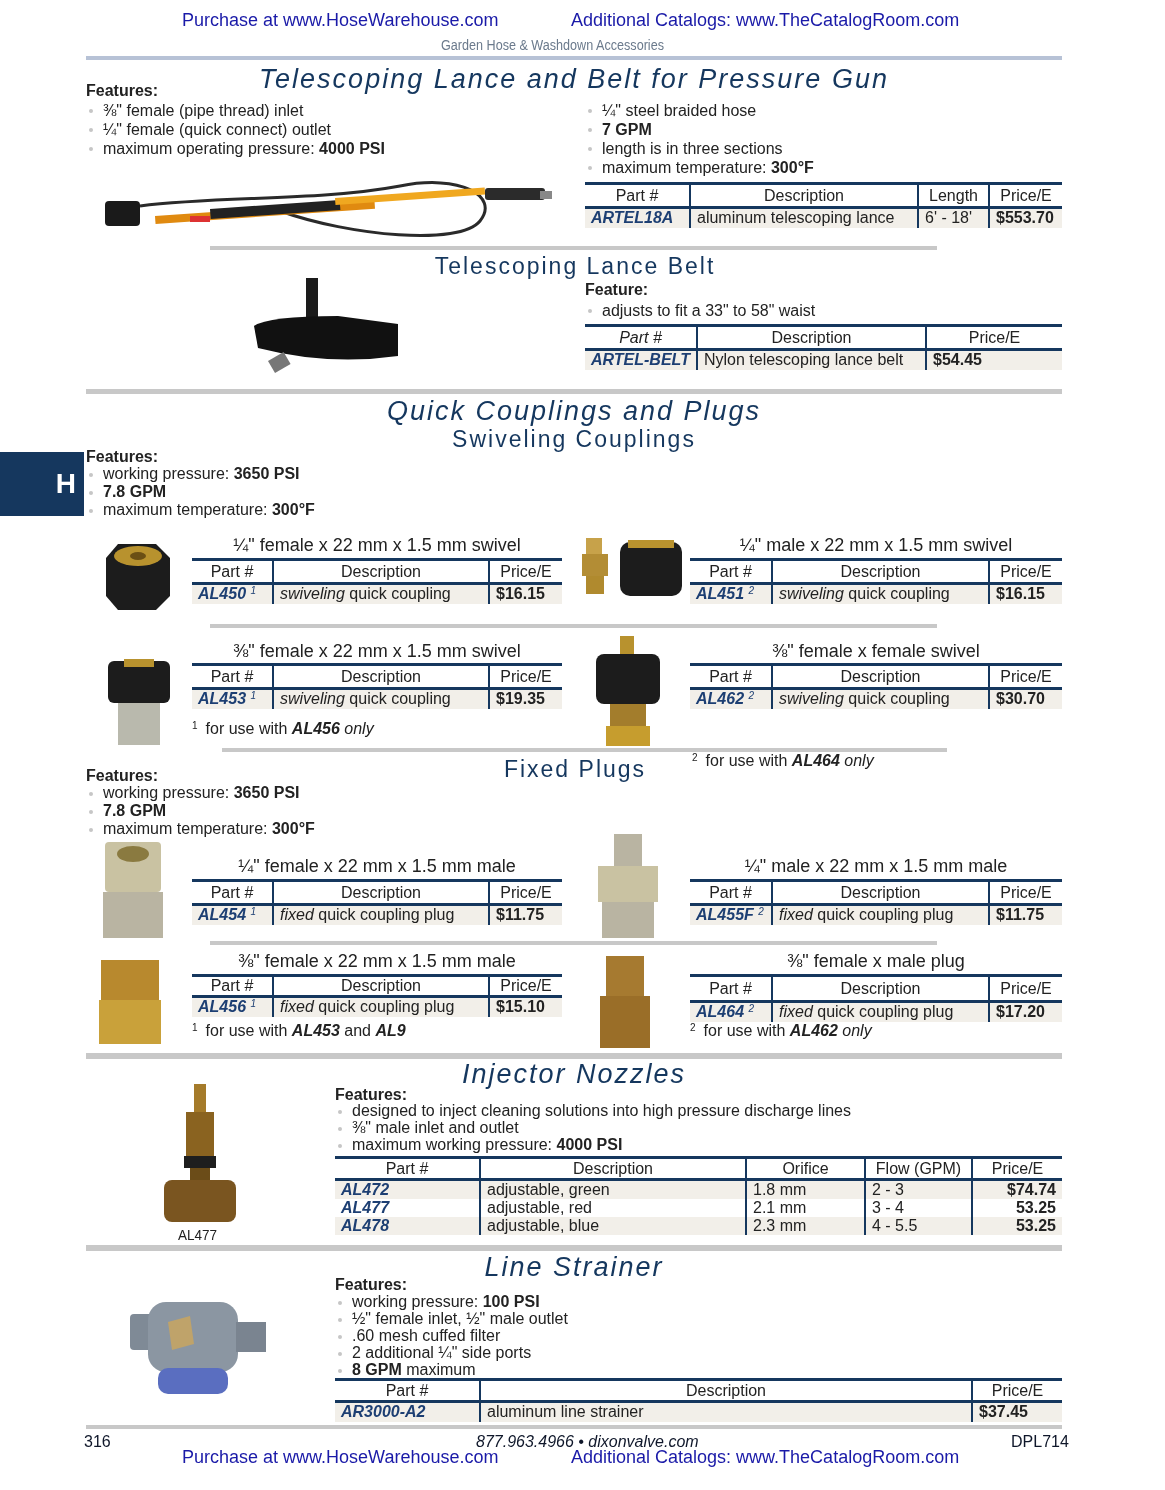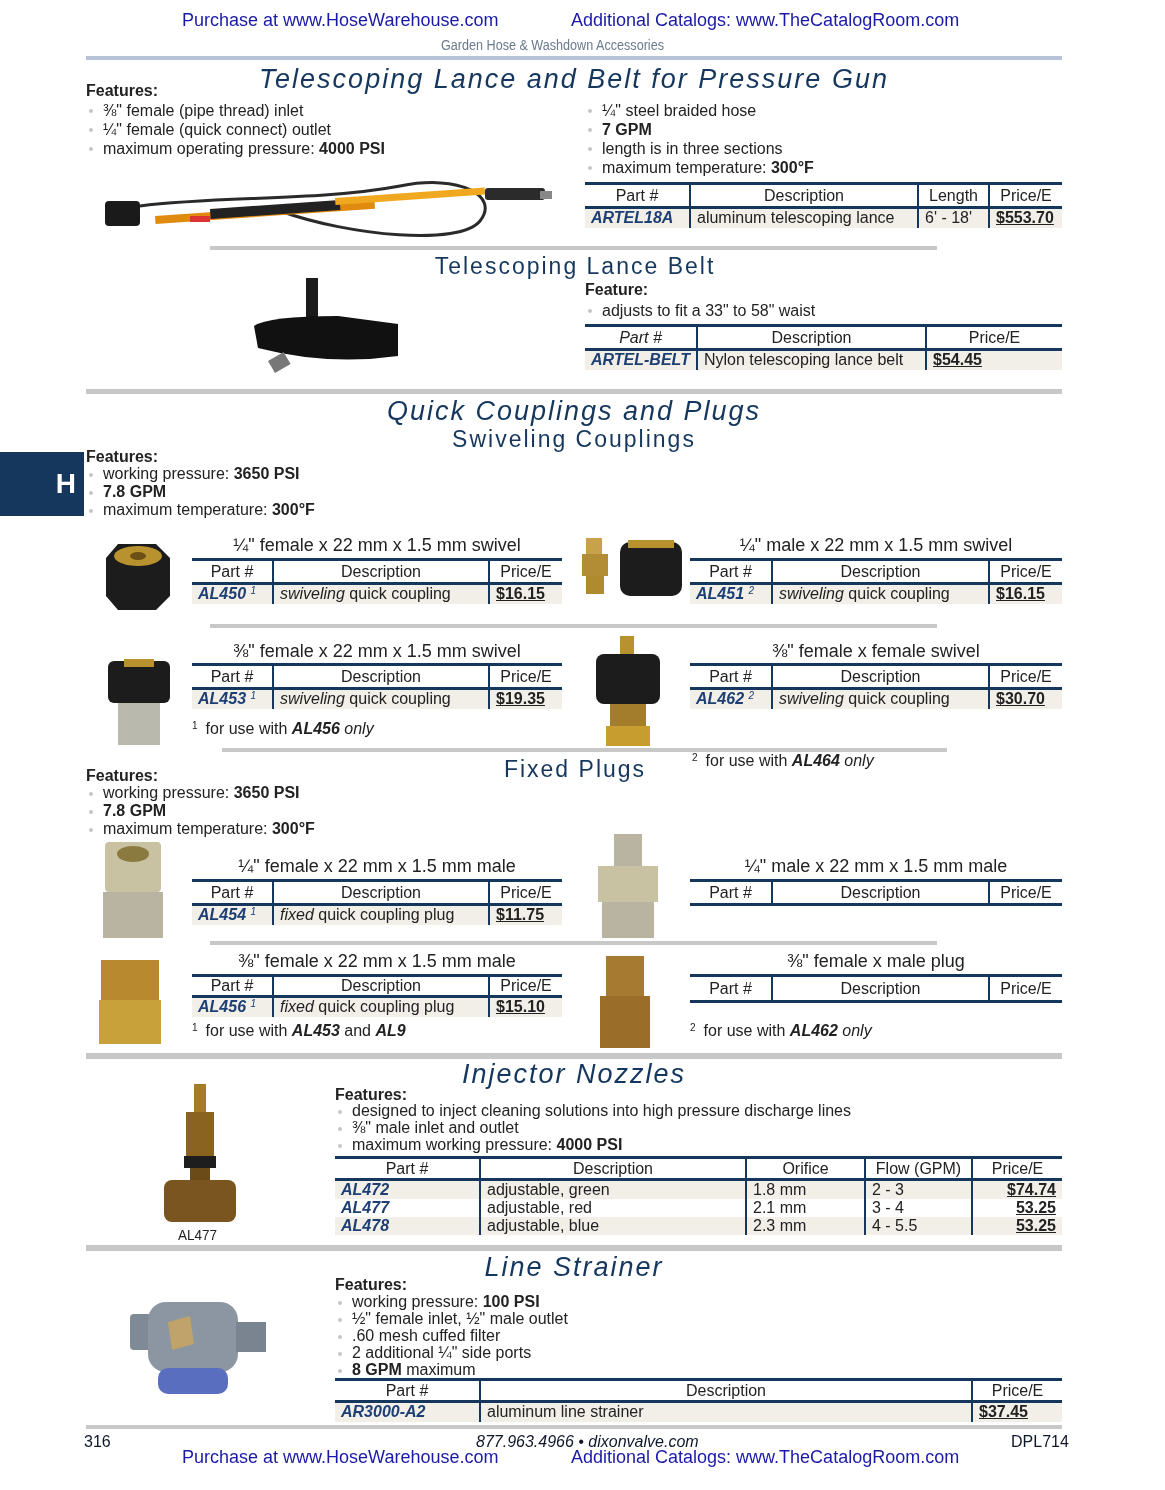--- a/index.html
+++ b/index.html
@@ -16,21 +16,21 @@
   .feat-h { font-weight: bold; font-size: 16px; color: #222; }
   ul.feat { list-style: none; font-size: 16px; line-height: 19px; }
   ul.feat li { position: relative; padding-left: 17px; white-space: nowrap; }
   ul.feat li::before { content: ""; position: absolute; left: 3px; top: 8px; width: 4px; height: 4px; border-radius: 2px; background: #c6c6c6; }
   b { font-weight: bold; }
   table.pt { border-collapse: collapse; font-size: 16px; border-top: 3px solid #15375e; }
   table.pt th { font-weight: normal; height: 24px; text-align: center; border-bottom: 3px solid #15375e; padding: 0 6px; white-space: nowrap; }
   table.pt td { height: 20px; padding: 0 6px; white-space: nowrap; background: #f2efe9; }
   table.pt th + th, table.pt td + td { border-left: 2px solid #15375e; }
   td.pn { color: #1d3f73; font-weight: bold; font-style: italic; }
-  td.pr { font-weight: bold; text-decoration: underline; }
+  td.pr { font-weight: bold; }
   sup { font-size: 10px; font-weight: normal; vertical-align: 5px; }
   .caption { font-size: 18px; text-align: center; white-space: nowrap; }
   .note { font-size: 16px; white-space: nowrap; }
   .note sup { font-style: normal; margin-right: 8px; }
   .tab-h { background: #15375e; color: #fff; font-weight: bold; font-size: 28px; text-align: right; padding-right: 8px; line-height: 64px; }
   .footer-sm { font-size: 16px; color: #0f172a; white-space: nowrap; }
   .img { position: absolute; }
 </style>
 </head>
 <body>
@@ -260,20 +260,25 @@
   </tr>
 </tbody>
   </table>
 <table class="abs pt" style="left:690px;top:879px;width:372px">
   <tbody>
       <tr>
         <th style="width:82px">Part #</th>
         <th>Description</th>
         <th style="width:73px">Price/E</th>
       </tr>
+  <tr>
+    <td class="pn"><span>AL455F</span> <sup>2</sup></td>
+    <td><i>fixed</i><span> quick coupling plug</span></td>
+    <td class="pr">$11.75</td>
+  </tr>
 </tbody>
   </table>
 
 <div class="abs rule-thick" style="left:210px;top:941px;width:727px;height:4px"></div>
 
 <div class="abs caption" style="left:192px;top:951px;width:370px">⅜" female x 22 mm x 1.5 mm male</div>
 <div class="abs caption" style="left:690px;top:951px;width:372px">⅜" female x male plug</div>
 
 <table class="abs pt" style="left:192px;top:974px;width:370px">
   <tbody>
@@ -289,20 +294,25 @@
   </tr>
 </tbody>
   </table>
 <table class="abs pt" style="left:690px;top:974px;width:372px">
   <tbody>
       <tr>
         <th style="width:82px;height:26px">Part #</th>
         <th style="height:26px">Description</th>
         <th style="width:73px;height:26px">Price/E</th>
       </tr>
+  <tr>
+    <td class="pn"><span>AL464</span> <sup>2</sup></td>
+    <td><i>fixed</i><span> quick coupling plug</span></td>
+    <td class="pr">$17.20</td>
+  </tr>
 </tbody>
   </table>
 
 <div class="abs note" style="left:192px;top:1022px"><sup>1</sup><span>for use with </span><b><i>AL453</i></b><span> and </span><b><i>AL9</i></b></div>
 <div class="abs note" style="left:690px;top:1022px"><sup>2</sup><span>for use with </span><b><i>AL462</i></b><i> only</i></div>
 
 <div class="abs rule-thick" style="left:86px;top:1053px;width:976px;height:6px"></div>
 
 <div class="abs title t-big" style="left:86px;top:1059px;width:976px">Injector Nozzles</div>
 <svg class="img" style="left:160px;top:1084px" width="80" height="140">

